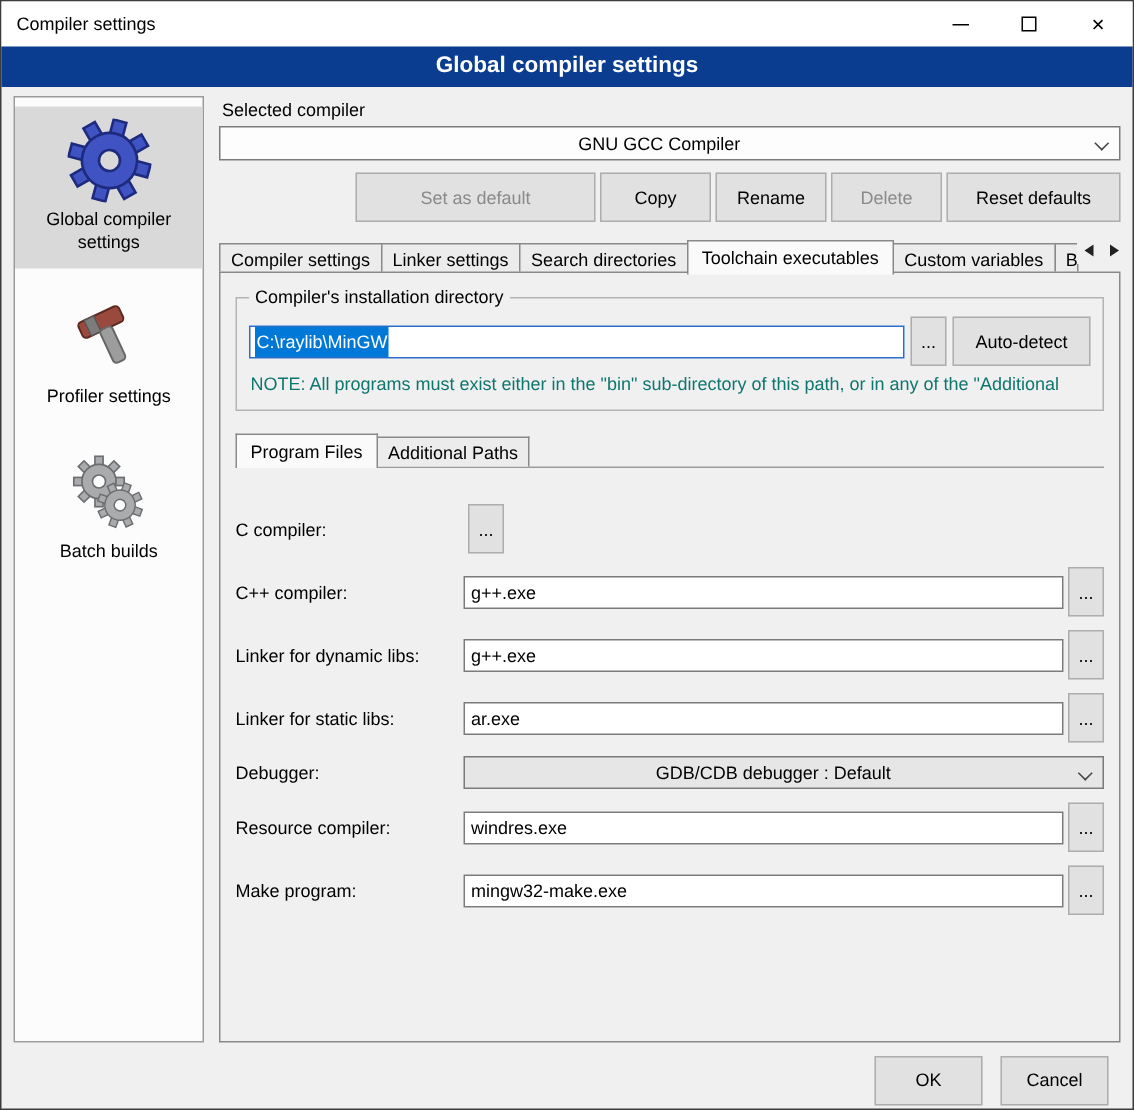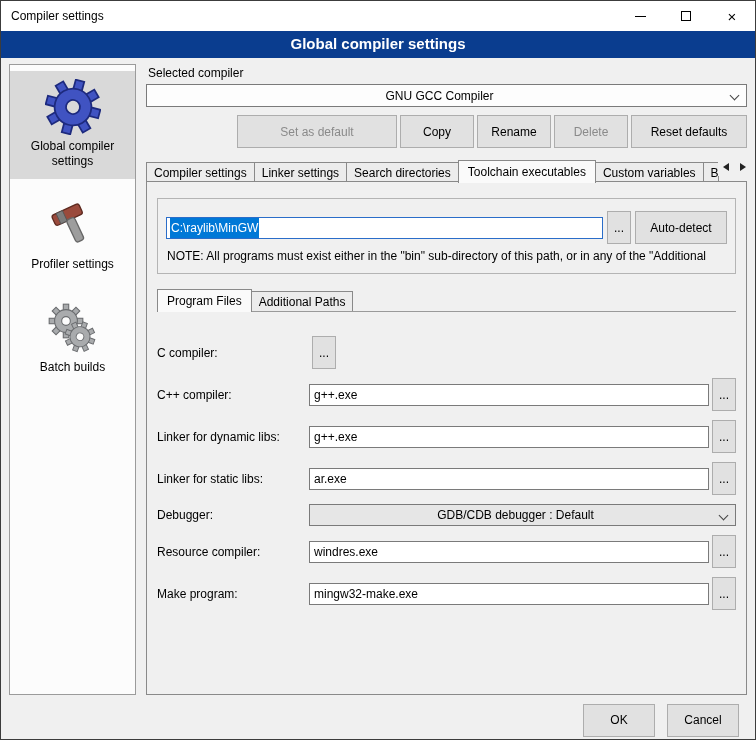--- a/index.html
+++ b/index.html
@@ -89,21 +89,21 @@
     position:absolute; top:-8px; left:8px; background:#f0f0f0; padding:0 4px;
   }
   .dir-row { display:flex; gap:4px; align-items:center; }
   .text-input-focus {
     flex:1; height:22px; border:1px solid #2a6dc9; background:#fff;
     display:flex; align-items:center; padding:0 3px; overflow:hidden;
   }
   .sel-text { background:#0078d7; color:#fff; padding:5px 1px; white-space:nowrap; }
   .btn-browse { width:24px; }
   .btn-autodetect { width:92px; }
-  .note { color:#000000; margin:5px 1px 6px; white-space:nowrap; overflow:hidden; }
+  .note { color:#0f766e; margin:5px 1px 6px; white-space:nowrap; overflow:hidden; }
   
   .subtabstrip { display:flex; align-items:flex-end; margin-top:14px; height:24px; border-bottom:1px solid #9a9a9a; }
   .subtabstrip .tab.active { background:#fafafa; }
   
   .rows { margin-top:24px; }
   .frow { display:flex; align-items:center; margin-bottom:9px; }
   .frow .flabel { width:152px; flex:0 0 auto; }
   .frow input[type=text] {
     flex:1; height:22px; border:1px solid #7a7a7a; background:#fff;
     padding:0 4px; font-family:inherit; font-size:12px; min-width:0;
@@ -248,20 +248,21 @@
             </span>
           <span class="arrow-btn">
               <span class="tri-right"></span>
             </span>
         </div>
       </div>
 
       <div class="panel">
 
         <div class="groupbox">
+          <span class="legend">Compiler's installation directory</span>
           <div class="dir-row">
             <div class="text-input-focus">
               <span class="sel-text">C:\raylib\MinGW</span>
             </div>
             <button class="btn btn-browse">...</button>
             <button class="btn btn-autodetect">Auto-detect</button>
           </div>
           <div class="note">NOTE: All programs must exist either in the "bin" sub-directory of this path, or in any of the "Additional</div>
         </div>
 

